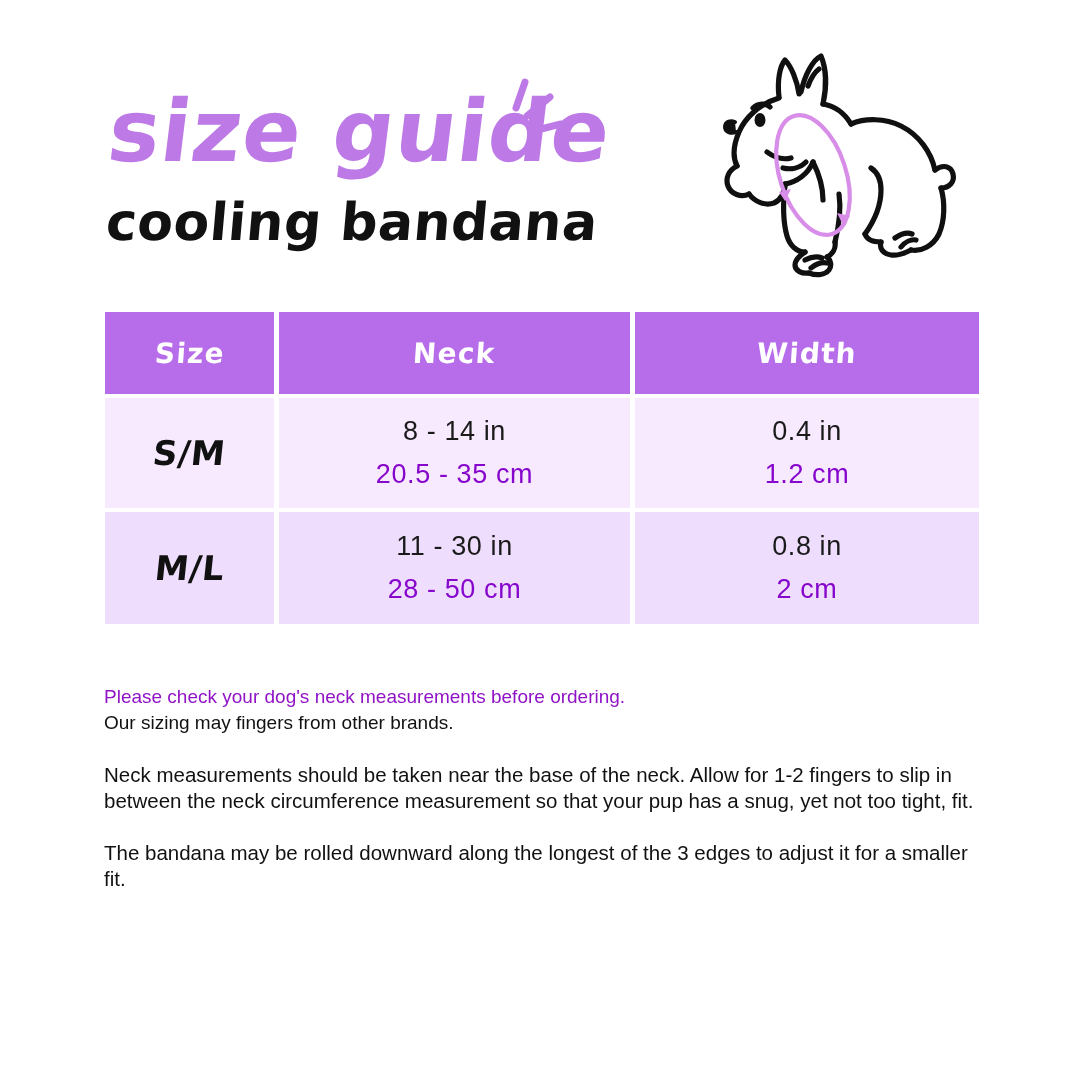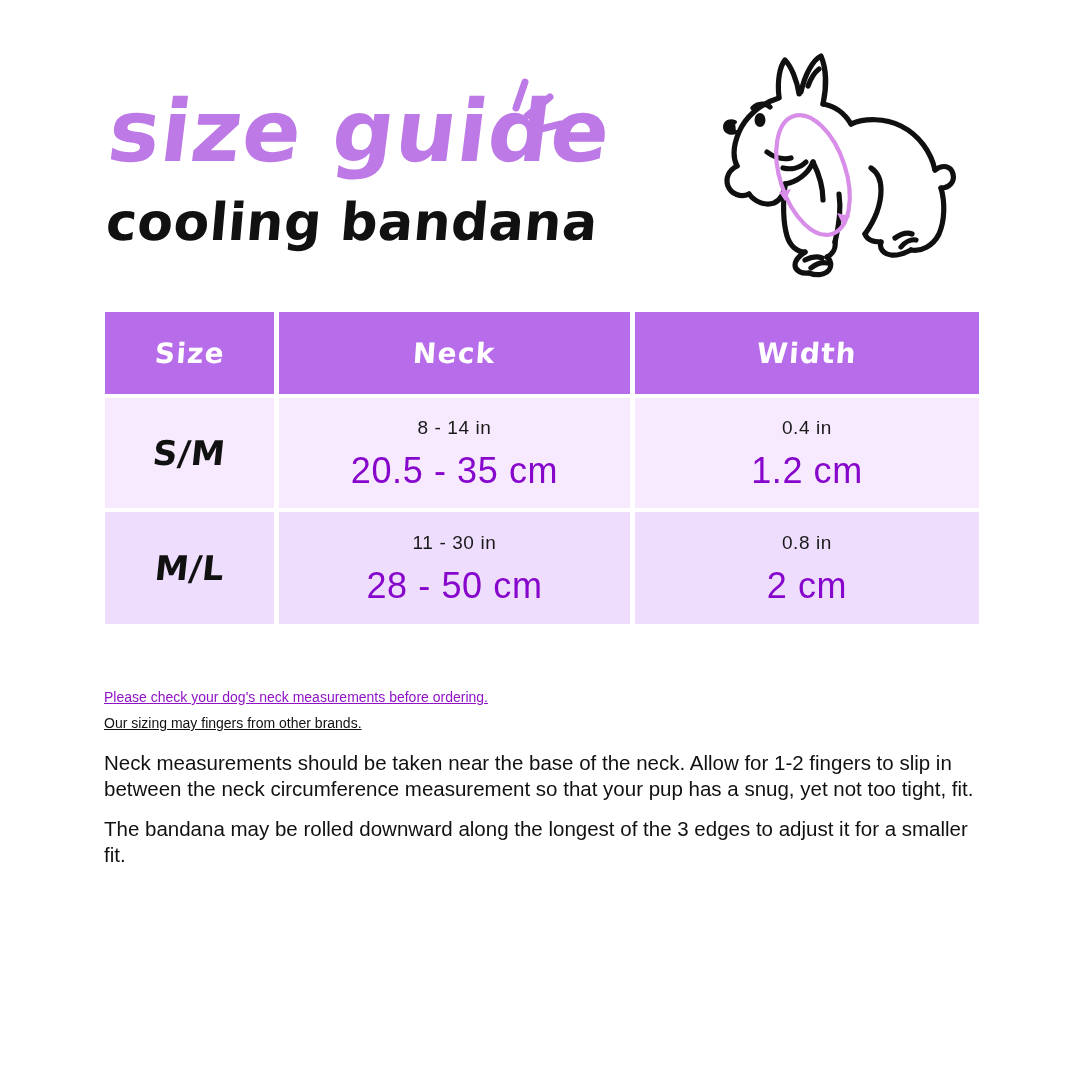--- a/index.html
+++ b/index.html
@@ -67,33 +67,33 @@
 
   .size-text {
     font-family:"DejaVu Sans", sans-serif;
     font-weight:bold;
     font-size:34px;
     color:#111111;
     letter-spacing:0.5px;
     transform:skewX(-6deg);
   }
   .val-in {
-    font-size:19px; color:#1a1a1a;
+    font-size:27px; color:#1a1a1a;
     letter-spacing:0.6px; line-height:1.0;
   }
   .val-cm {
-    font-size:36px; color:#8706cc;
+    font-size:27px; color:#8706cc;
     letter-spacing:0.6px; line-height:1.0; margin-top:16px;
   }
 
   
   .notes { position:absolute; left:104px; top:684px; width:880px; }
-  .note-line { font-size:14px; line-height:26px; color:#111111;text-decoration:underline; }
+  .note-line { font-size:19px; line-height:26px; color:#111111; }
   .note-accent { color:#9013c6; }
-  .para { font-size:20.5px; line-height:26px; color:#111111; margin-top:14px; }
+  .para { font-size:20.5px; line-height:26px; color:#111111; margin-top:26px; }
 </style>
 </head>
 <body>
 
 <div class="page">
 
   <div class="header">
 
     <div class="title-block">
       <div class="title-main">size guide</div>

